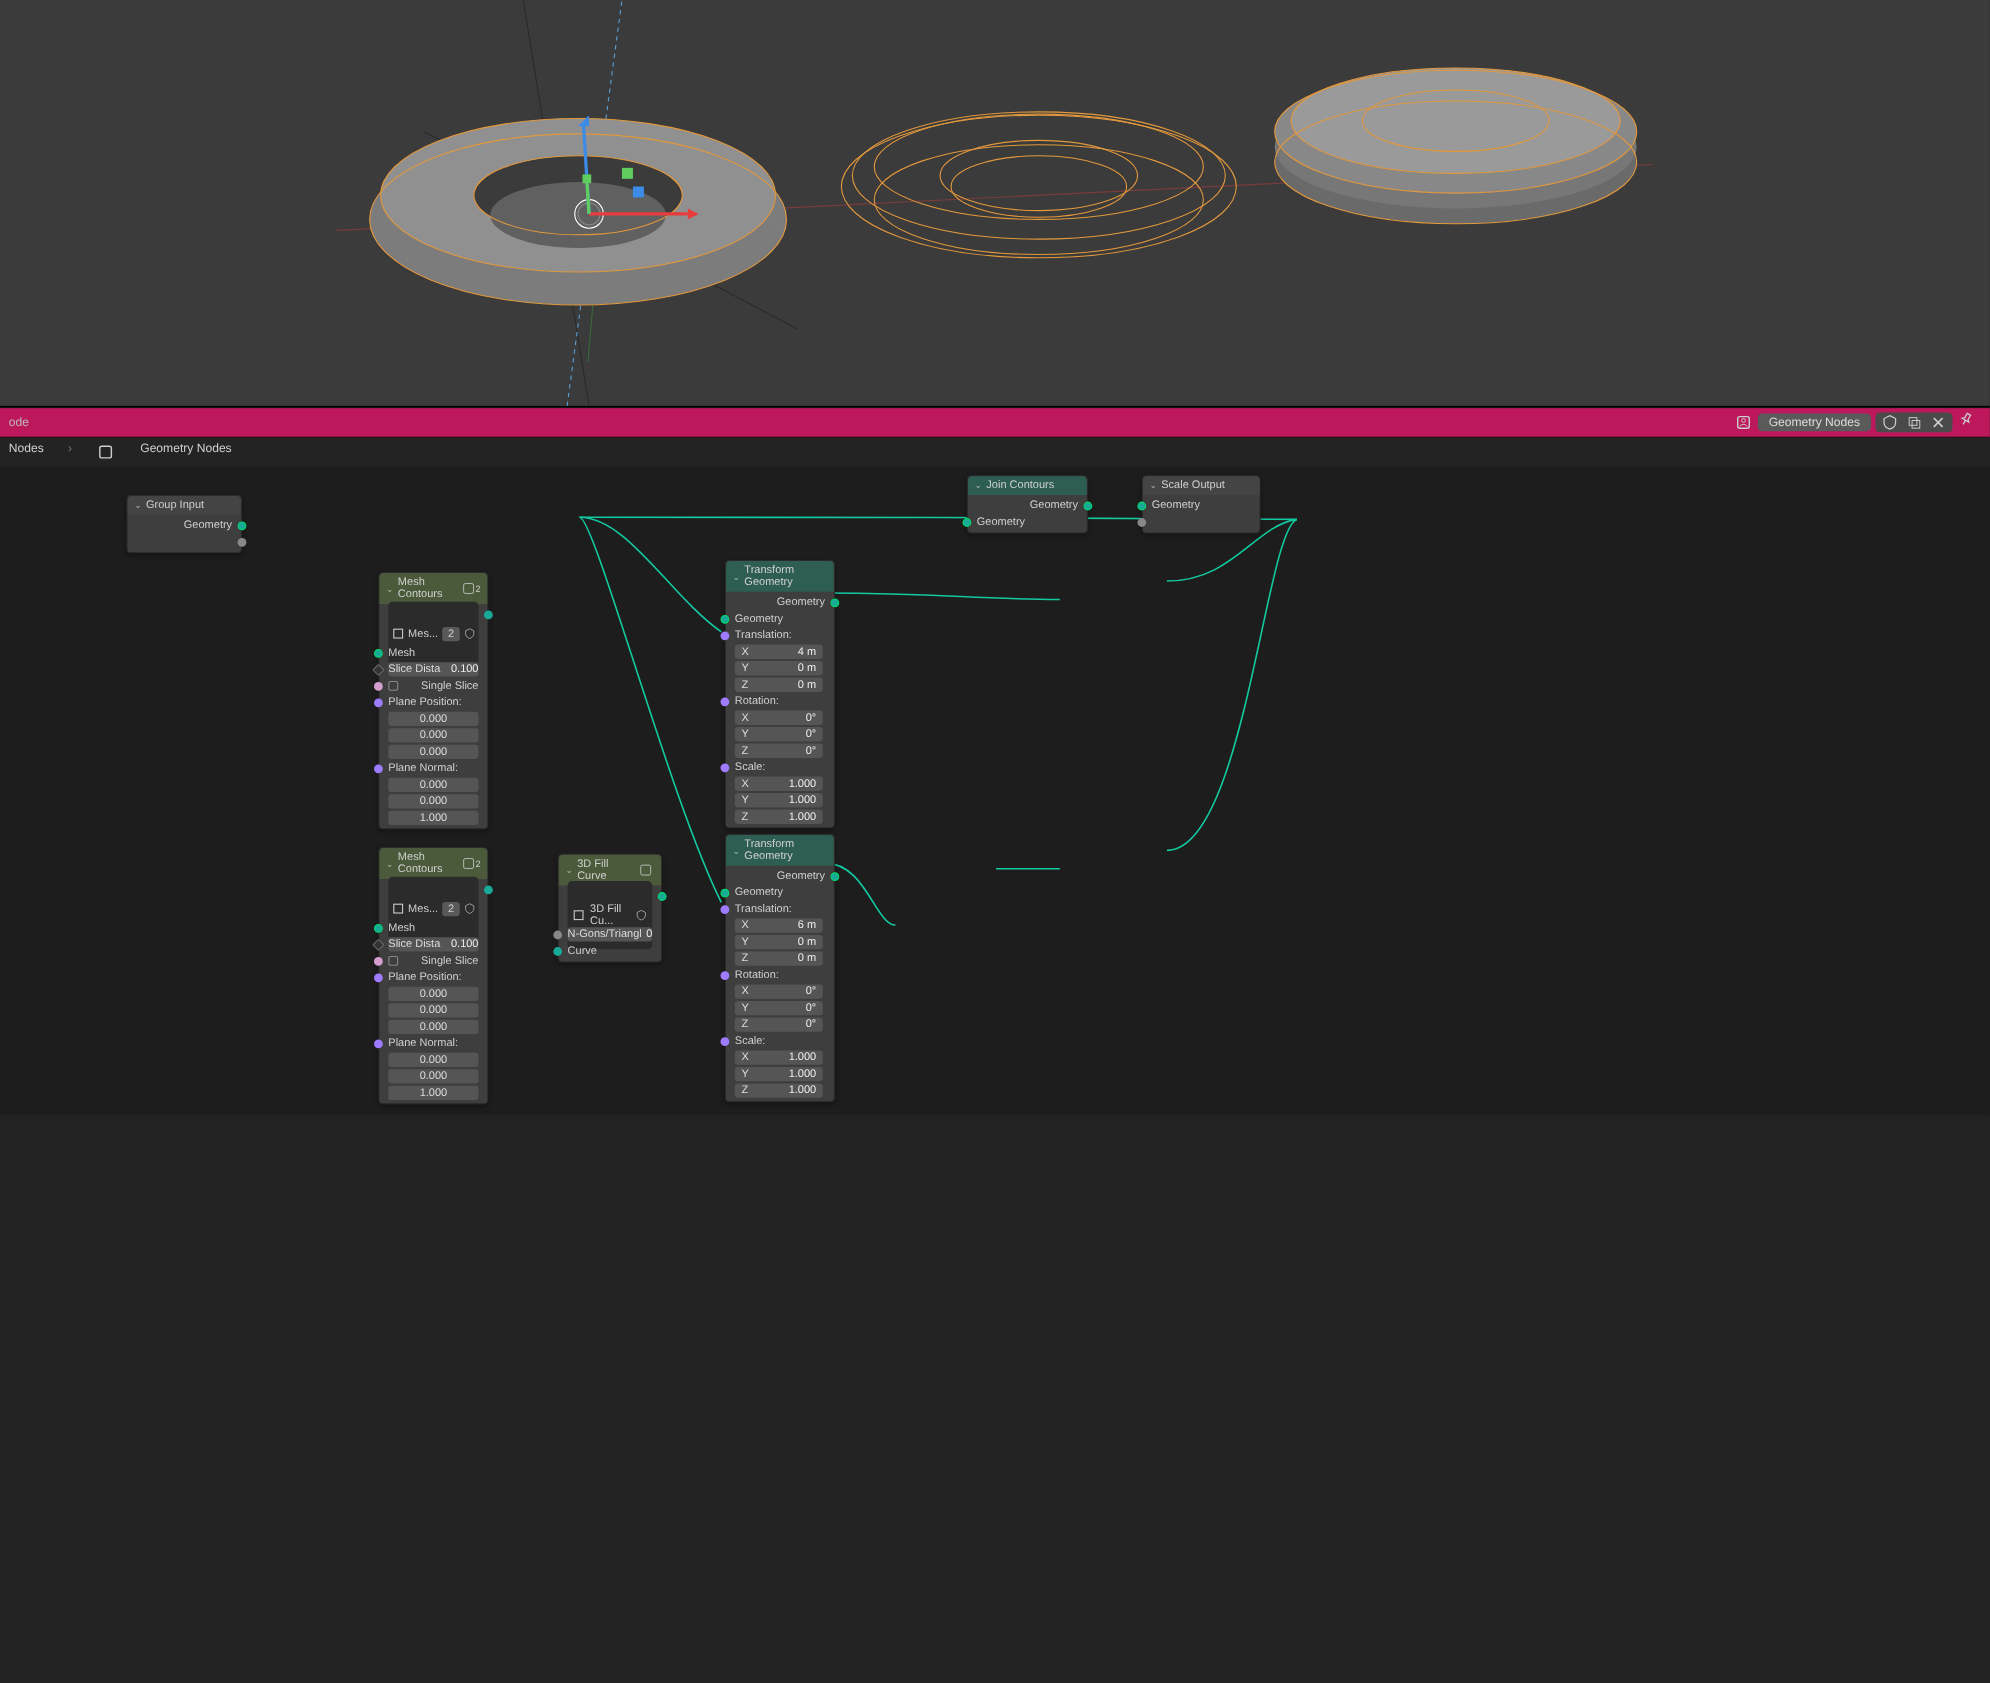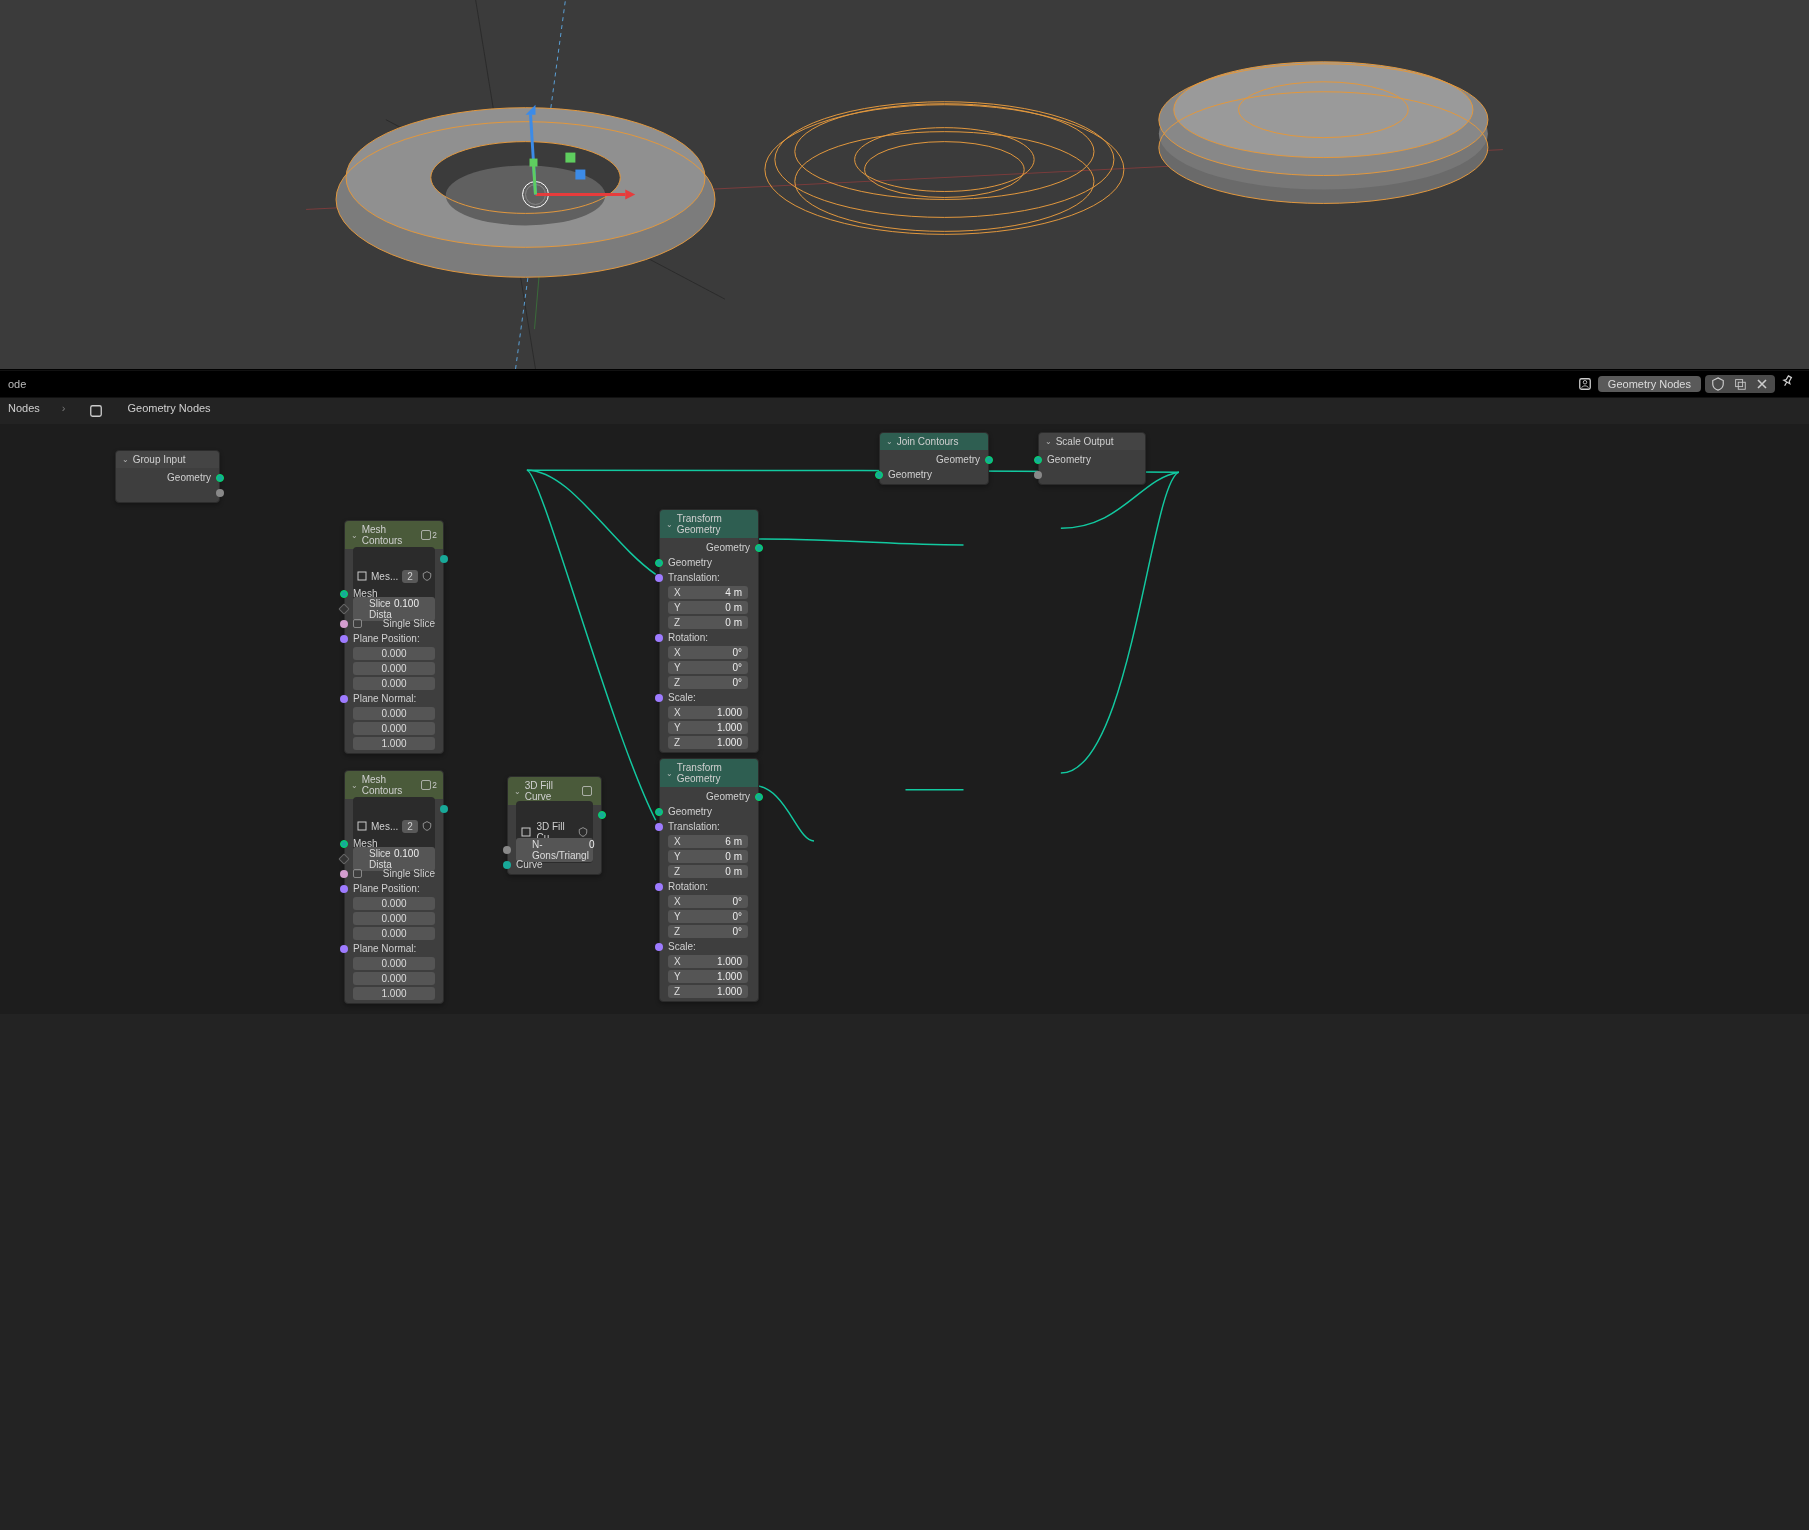--- a/index.html
+++ b/index.html
@@ -1,33 +1,33 @@
 <!DOCTYPE html>
 <html><head>
 <meta charset="utf-8">
 <style>
   * { margin:0; padding:0; box-sizing:border-box; }
   body { font-family: Arial, Helvetica, sans-serif; background:#232323; color:#d0d0d0; font-size:11px; overflow:hidden; }
   .viewport { position:relative; width:100%; height:370px; background:#3b3b3b; overflow:hidden; border-bottom:1px solid #000;}
   .viewport svg { width:100%; height:100%; }
-  .nodebar { height:28px; background:#000000; border-top:1px solid #111; border-bottom:1px solid #111; display:flex; align-items:center; padding:0 8px; gap:8px;}
+  .nodebar { height:28px; background:#be185d; border-top:1px solid #111; border-bottom:1px solid #111; display:flex; align-items:center; padding:0 8px; gap:8px;}
   .nodebar .title { color:#bbb; }
   .nodebar .center { margin-left:auto; display:flex; align-items:center; gap:4px;}
   .field-pill { background:#5a5a5a; color:#ddd; padding:2px 10px; border-radius:4px; display:flex; align-items:center; gap:6px;}
   .iconbtn { width:18px; height:18px; display:flex; align-items:center; justify-content:center; color:#ccc; border-radius:3px;}
   .shield-group{ background:#4a4a4a; border-radius:4px; display:flex; align-items:center; padding:0 4px; gap:4px;}
   .breadcrumb { height:26px; display:flex; align-items:flex-start; gap:22px; padding:4px 8px;}
   .breadcrumb .sep{ color:#777;}
   .node-editor { position:relative; width:100%; height:590px; background:#1d1d1d; overflow:hidden;}
   .node { position:absolute; background:#3e3e3e; border:1px solid #2b2b2b; border-radius:4px; font-size:10px; box-shadow:0 2px 4px rgba(0,0,0,.3);}
   .node .head { padding:3px 6px; border-top-left-radius:4px; border-top-right-radius:4px; display:flex; align-items:center; gap:4px;}
   .node .head .chev { font-size:8px; opacity:.8;}
   .node .body { padding:2px 0;}
   .row { display:flex; align-items:center; justify-content:space-between; padding:2px 8px; position:relative; height:15px;}
-  .valbox { background:#555; border-radius:3px; padding:1px 16px; color:#ddd; min-width:60px; text-align:center;}
+  .valbox { background:#555; border-radius:3px; padding:1px 0; color:#ddd; min-width:60px; text-align:center;}
   .valbox.full { display:flex; justify-content:space-between; text-align:left;}
   .sock { position:absolute; width:8px; height:8px; border-radius:50%; top:50%; transform:translateY(-50%); }
   .sock.out{ right:-5px;} .sock.in{ left:-5px;}
   .sock.geo{ background:#18a999; border:1px solid #0d6;} 
   .sock.curve{ background:#18a999;}
   .sock.grey{ background:#888;}
   .sock.purple{ background:#9e7bff;}
   .sock.bool{ background:#d49ecf;}
   .xyzbox{ background:#555; border-radius:3px; padding:1px 6px; color:#ddd; width:80px; display:flex; justify-content:space-between;}
   .num{ color:#eee;}

